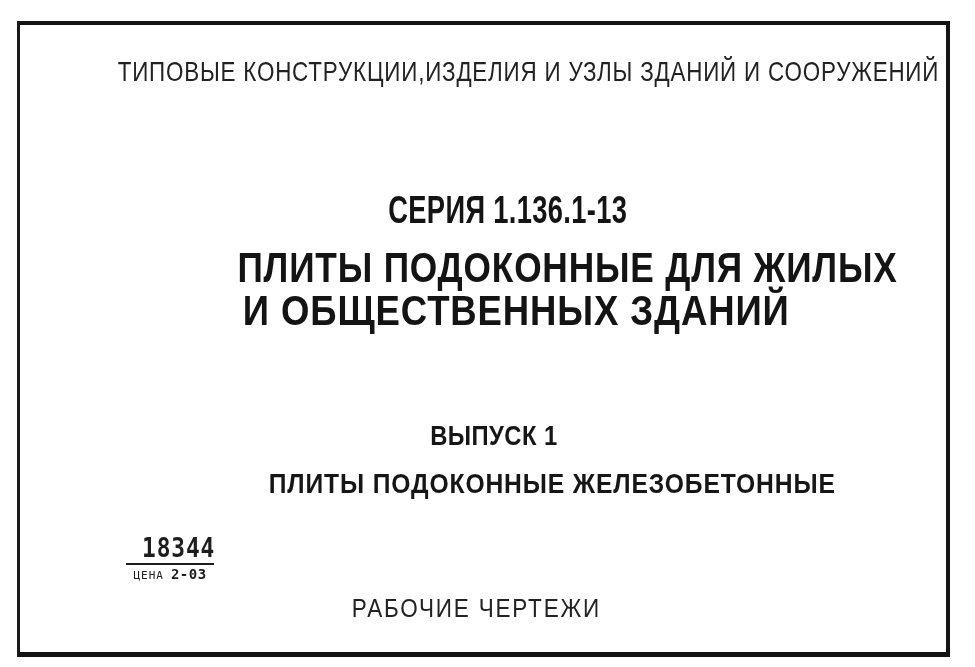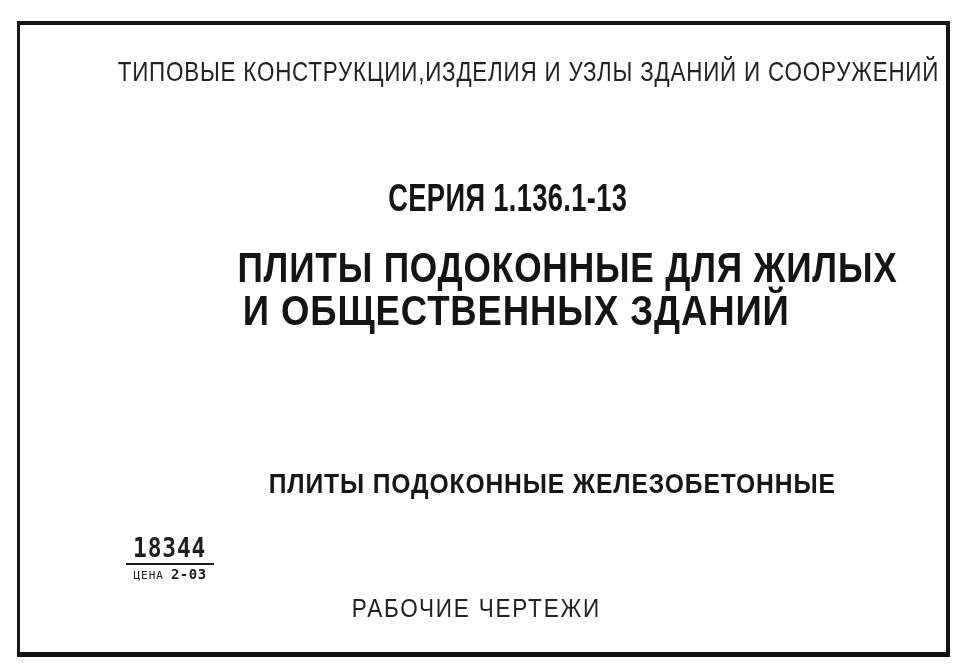--- a/index.html
+++ b/index.html
@@ -40,21 +40,21 @@
     transform-origin: center top;
   }
 
   .header-line { left: 15px; top: 50px; width: 900px; }
   .header-line > span {
     font-size: 28px; font-weight: 400; letter-spacing: 1px;
     color: #222222;
     transform: scale(0.80, 1.0);
   }
 
-  .series-title { left: 308px; top: 170px; width: 400px; }
+  .series-title { left: 308px; top: 182px; width: 400px; }
   .series-title > span {
     font-size: 39px; font-weight: 700; letter-spacing: 0.5px;
     color: #141414;
     transform: scale(0.70, 1.0);
   }
 
   .main-title-1 { left: 165px; top: 238px; width: 700px; }
   .main-title-1 > span {
     font-size: 43px; font-weight: 700; letter-spacing: 1px;
     color: #141414;
@@ -86,21 +86,21 @@
   .footer-label > span {
     font-size: 25px; font-weight: 400; letter-spacing: 2px;
     color: #222222;
     transform: scale(0.90, 1.0);
   }
 
   
   .stamp {
     position: absolute;
     left: 120px; top: 527px; width: 100px;
-    text-align: center;
+    text-align: right;
     font-family: "DejaVu Sans Mono", monospace;
     color: #1d1d1d;
   }
   .stamp-number {
     display: inline-block;
     font-size: 26px; font-weight: 700; line-height: 1;
     letter-spacing: 1px;
     transform: scale(0.88, 1.0);
     transform-origin: center top;
   }
@@ -132,20 +132,23 @@
   </div>
 
   <div class="line main-title-1">
     <span>ПЛИТЫ ПОДОКОННЫЕ ДЛЯ ЖИЛЫХ</span>
   </div>
 
   <div class="line main-title-2">
     <span>И ОБЩЕСТВЕННЫХ ЗДАНИЙ</span>
   </div>
 
+  <div class="line issue-label">
+    <span>ВЫПУСК 1</span>
+  </div>
 
   <div class="line subtitle">
     <span>ПЛИТЫ ПОДОКОННЫЕ ЖЕЛЕЗОБЕТОННЫЕ</span>
   </div>
 
   <div class="stamp">
     <span class="stamp-number">18344</span>
     <div class="stamp-divider"></div>
     <div class="stamp-price">
       <span class="stamp-price-label">ЦЕНА</span>

